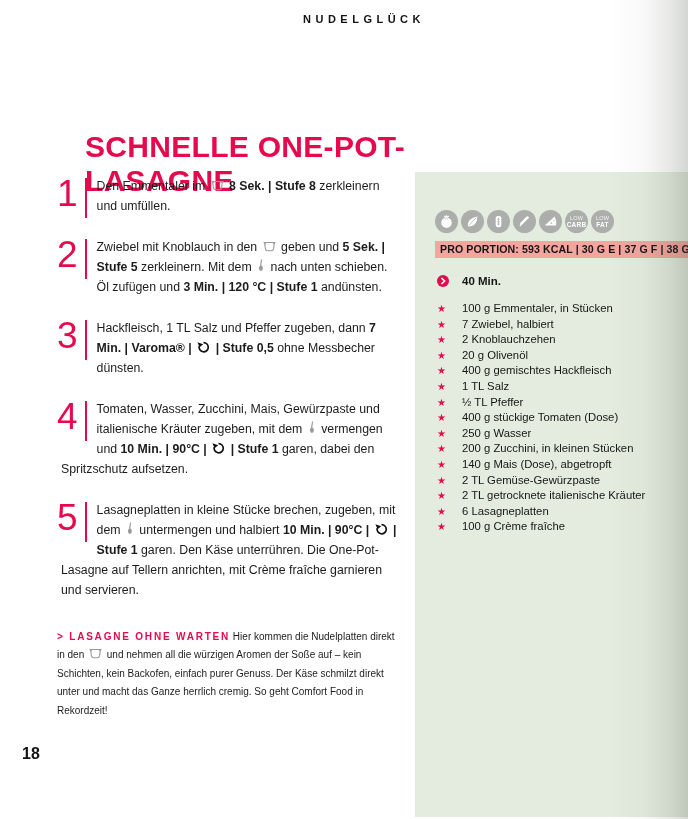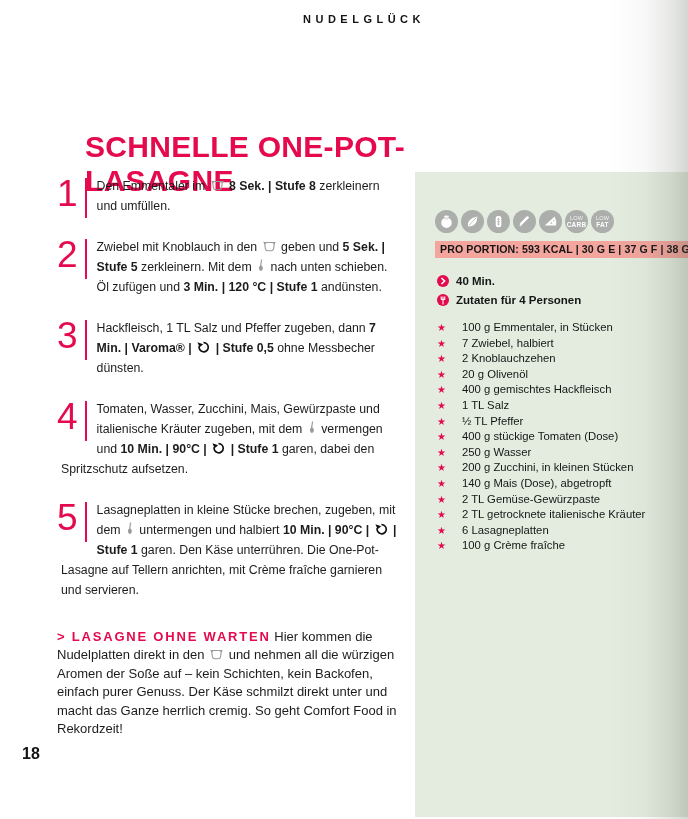--- a/index.html
+++ b/index.html
@@ -28,21 +28,21 @@
   }
   .main-col{position:absolute;left:57px;top:172px;width:348px;}
   .step{clear:both;margin-bottom:17px;}
   .step::after{content:"";display:block;clear:both;}
   .step-num-wrap{float:left;height:41px;margin-right:10px;display:flex;align-items:flex-start;}
   .step-num{font-size:37px;line-height:36px;font-weight:400;color:var(--accent);}
   .step-bar{width:2px;height:40px;background:var(--accent);margin-left:7px;margin-top:2px;}
   .step-text{margin:4px;font-size:12.3px;line-height:20px;color:#1c1c1c;}
   .b{font-weight:bold;}
   .inline-icon{display:inline-block;vertical-align:-1px;margin:0 2px;line-height:0;}
-  .tip{margin-top:24px;font-size:13px;line-height:18.4px;}
+  .tip{margin-top:24px;font-size:10px;line-height:18.4px;}
   .tip-label{color:var(--accent);font-weight:bold;letter-spacing:1.8px;}
   .page-number{position:absolute;left:22px;top:745px;font-size:16px;font-weight:bold;color:#141414;}
 
   
   .sidebar{
     position:absolute;left:415px;top:172px;right:0;bottom:2px;
     background:var(--sidebar);box-sizing:border-box;padding:38px 14px 0 20px;z-index:1;
   }
   .diet-row{display:flex;gap:3px;margin-bottom:6px;}
   .diet-circle{
@@ -53,21 +53,21 @@
   .badge-l2{font-size:6.5px;line-height:7px;color:#ffffff;font-weight:bold;letter-spacing:.2px;}
   .nutrition-bar{
     display:inline-block;background:var(--nutrition);color:#161616;
     padding:2px 5px 3px 5px;font-size:10.6px;font-weight:bold;letter-spacing:0.1px;margin-bottom:17px;white-space:nowrap;
   }
   .meta-row{display:flex;align-items:center;margin-bottom:7px;}
   .meta-circle{
     width:12px;height:12px;border-radius:50%;background:var(--accent);flex:0 0 auto;
     display:flex;align-items:center;justify-content:center;margin-left:2px;
   }
-  .meta-text{font-size:11.5px;font-weight:bold;margin-left:7px;color:#161616;text-align:right;}
+  .meta-text{font-size:11.5px;font-weight:bold;margin-left:13px;color:#161616;text-align:right;}
   .ingredients{list-style:none;margin:16px 0 0 0;padding:0;}
   .ingredients li{display:flex;align-items:baseline;margin-bottom:4.4px;}
   .star{color:var(--accent);font-size:10px;width:25px;flex:0 0 auto;margin-left:2px;}
   .ing-text{font-size:11.3px;line-height:11.2px;color:#161616;}
 </style>
 </head>
 <body>
 
 <div class="edge-shade"></div>
 
@@ -195,29 +195,20 @@
   <div class="nutrition-bar"><span>PRO PORTION:</span><span> 593 KCAL | 30 G E | 37 G F | 38 G KH</span></div>
   <div id="meta-rows">
       <div class="meta-row">
         <span class="meta-circle">
           <svg width="8" height="8" viewBox="0 0 8 8">
             <path d="M2.4 1 L5.6 4 L2.4 7" stroke="#fff" stroke-width="1.6" fill="none"></path>
           </svg>
         </span>
         <span class="meta-text">40 Min.</span>
       </div>
-      <div class="meta-row">
-        <span class="meta-circle">
-          <svg width="8" height="9" viewBox="0 0 8 9">
-            <path d="M2.2 0.5 L2.2 3 M4 0.5 L4 3 M5.8 0.5 L5.8 3 M4 3 L4 8.5" stroke="#fff" stroke-width="1.1" fill="none"></path>
-            <path d="M1.8 3.4 L6.2 3.4" stroke="#fff" stroke-width="1.1"></path>
-          </svg>
-        </span>
-        <span class="meta-text">Zutaten für 4 Personen</span>
-      </div>
     </div>
   <ul class="ingredients" id="ingredients">
       <li>
         <span class="star">★</span>
         <span class="ing-text">100 g Emmentaler, in Stücken</span>
       </li>
       <li>
         <span class="star">★</span>
         <span class="ing-text">7 Zwiebel, halbiert</span>
       </li>

